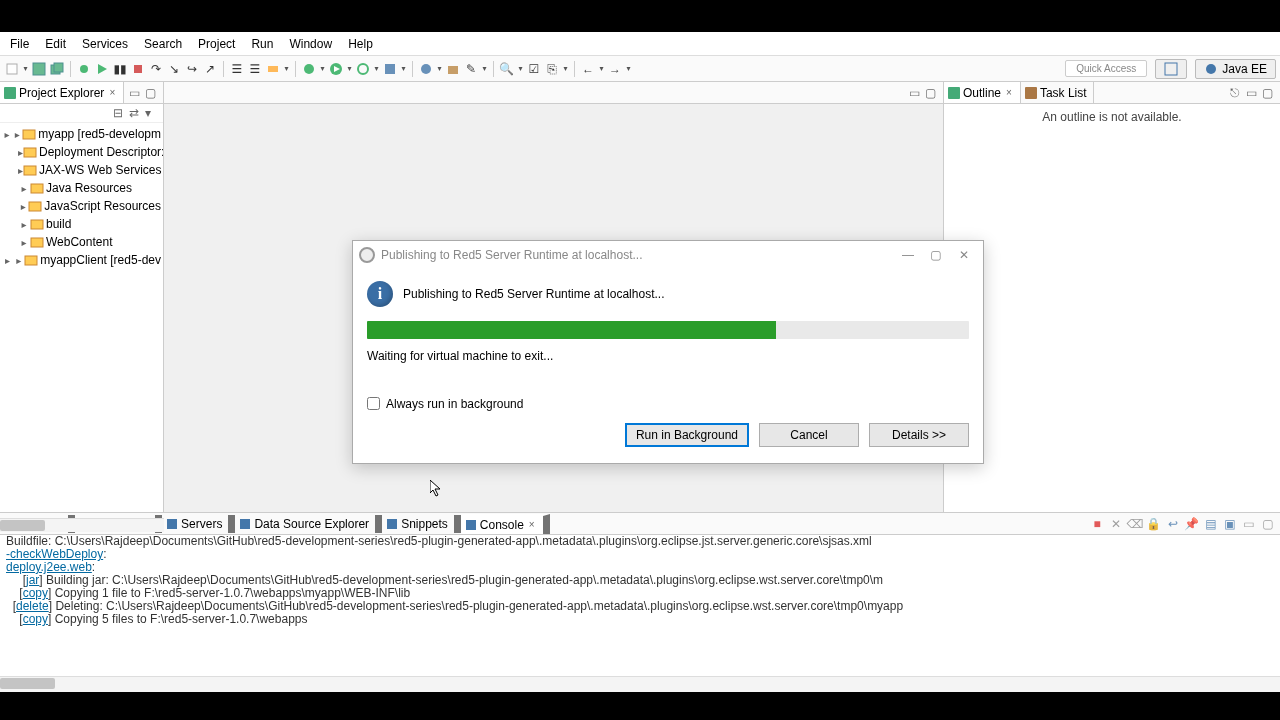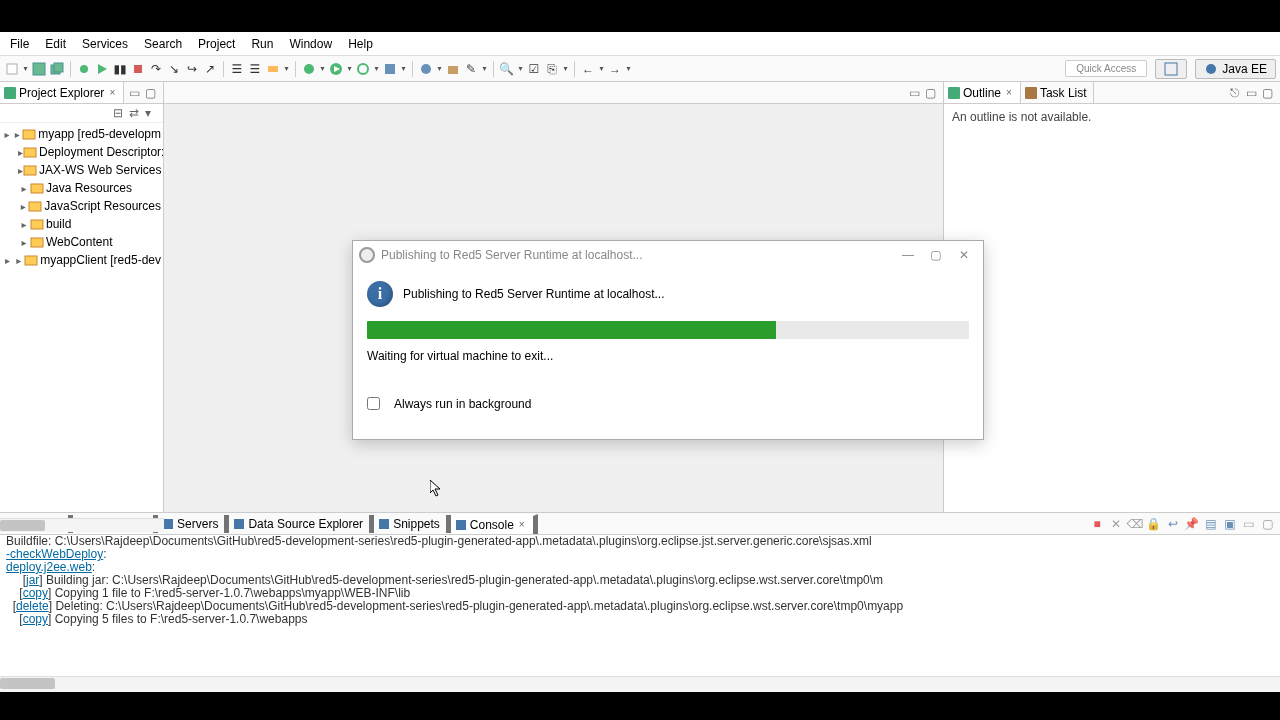--- a/index.html
+++ b/index.html
@@ -40,26 +40,26 @@
 
 .tree { padding: 2px 2px; }
 .tree-row { display: flex; align-items: center; height: 18px; white-space: nowrap; }
 .tree-exp { width: 12px; text-align: center; font-size: 10px; color: #666; }
 .tree-icon { width: 14px; height: 14px; margin-right: 2px; display: inline-flex; align-items:center; justify-content:center; }
 .tree-label { font-size: 12px; }
 .depth0 { padding-left: 0; }
 .depth1 { padding-left: 16px; }
 
 
-.outline-text { padding: 6px 8px; color: #444; font-size: 12px; }
+.outline-text { padding: 6px 8px; color: #444; font-size: 12px; text-align: center; }
 
 
 .bottom-panel { height: 178px; border-top: 1px solid #ccc; background: #fff; display: flex; flex-direction: column; }
 .bottom-tabs { display: flex; align-items: center; height: 22px; border-bottom: 1px solid #ccc; background: #fafafa; }
-.bottom-tab { padding: 2px 6px 2px 4px; display: flex; align-items: center; gap: 3px; border-right: 5px solid #737373; font-size: 11px; }
+.bottom-tab { padding: 2px 6px 2px 4px; display: flex; align-items: center; gap: 3px; border-right: 7px solid #737373; font-size: 11px; }
 .bottom-tab.active { background: #fff; border-top: 2px solid #fff; }
 .bottom-tab-icon { width: 12px; height: 12px; }
 .bottom-toolbar { margin-left: auto; display: flex; gap: 3px; padding-right: 4px; }
 .console-path { padding: 2px 6px; font-size: 11px; color: #333; border-bottom: 1px solid #eee; }
 .console-body { flex: 1; overflow: auto; padding: 0 6px 4px 6px; font-family: "Courier New", monospace; font-size: 12px; line-height: 13px; white-space: pre; color: #333; }
 .console-task { color: #0369a1; text-decoration: underline; text-align: right; }
 
 
 .scroll-bar-h { height: 14px; border-top: 1px solid #ddd; background: #f4f4f4; position:relative; }
 .scroll-thumb-h { position:absolute; left:0; top:1px; height:11px; background:#c4c4c4; border-radius:2px; }
@@ -68,21 +68,21 @@
 .dlg-icon { width: 16px; height: 16px; margin-right: 6px; border: 2px solid #999; border-radius: 50%; background: #eee; }
 .dialog-title .spacer { flex: 1; }
 .win-btn { width: 26px; height: 20px; display: flex; align-items: center; justify-content: center; color: #888; font-size: 12px; margin-left: 2px; }
 .dialog-body { padding: 12px 14px 16px 14px; }
 .dlg-row1 { display: flex; align-items: center; gap: 10px; margin-bottom: 14px; }
 .info-icon { width: 26px; height: 26px; border-radius: 50%; background: #3a6ea5; color: #fff; display: flex; align-items: center; justify-content: center; font-weight: bold; font-family: Georgia, serif; font-size: 16px; box-shadow: inset -2px -2px 4px rgba(0,0,0,0.2); }
 .dlg-msg { font-size: 12px; }
 .progress-bar { width: 100%; height: 18px; background: #e9e9e9; border-radius: 1px; margin-bottom: 10px; overflow: hidden; }
 .progress-fill { height: 100%; background: #2a9d2a; }
 .dlg-status { font-size: 12px; margin-bottom: 34px; }
-.dlg-check-row { display: flex; align-items: flex-start; gap: 14px; margin-bottom: 12px; }
+.dlg-check-row { display: flex; align-items: flex-start; gap: 6px; margin-bottom: 12px; }
 .dlg-buttons { display: flex; justify-content: flex-end; gap: 10px; }
 .dlg-btn { min-width: 100px; padding: 4px 10px; background: #e7e7e7; border: 1px solid #adadad; font-size: 12px; text-align: center; }
 .dlg-btn.primary { border: 1px solid #0078d7; background: #e7e7e7; box-shadow: 0 0 0 1px #0078d7 inset; }
 
 
 .cursor { position: absolute; width: 12px; height: 18px; pointer-events: none; }
 </style>
 </head>
 <body>
 
@@ -417,19 +417,24 @@
         <div class="dlg-msg">Publishing to Red5 Server Runtime at localhost...</div>
       </div>
       <div class="progress-bar">
         <div class="progress-fill" id="pfill" style="width: 68%;"></div>
       </div>
       <div class="dlg-status">Waiting for virtual machine to exit...</div>
       <div class="dlg-check-row">
         <input type="checkbox" style="">
         <span>Always run in background</span>
       </div>
+      <div class="dlg-buttons">
+        <div class="dlg-btn primary">Run in Background</div>
+        <div class="dlg-btn">Cancel</div>
+        <div class="dlg-btn">Details &gt;&gt;</div>
+      </div>
     </div>
   </div>
 
   <svg class="cursor" style="left:430px; top:448px" viewBox="0 0 12 18">
       <polygon points="0,0 0,13 3,10 6,16 8,15 5,9 10,9" fill="#fff" stroke="#000"></polygon>
     </svg>
 </div>
 
 </body></html>

